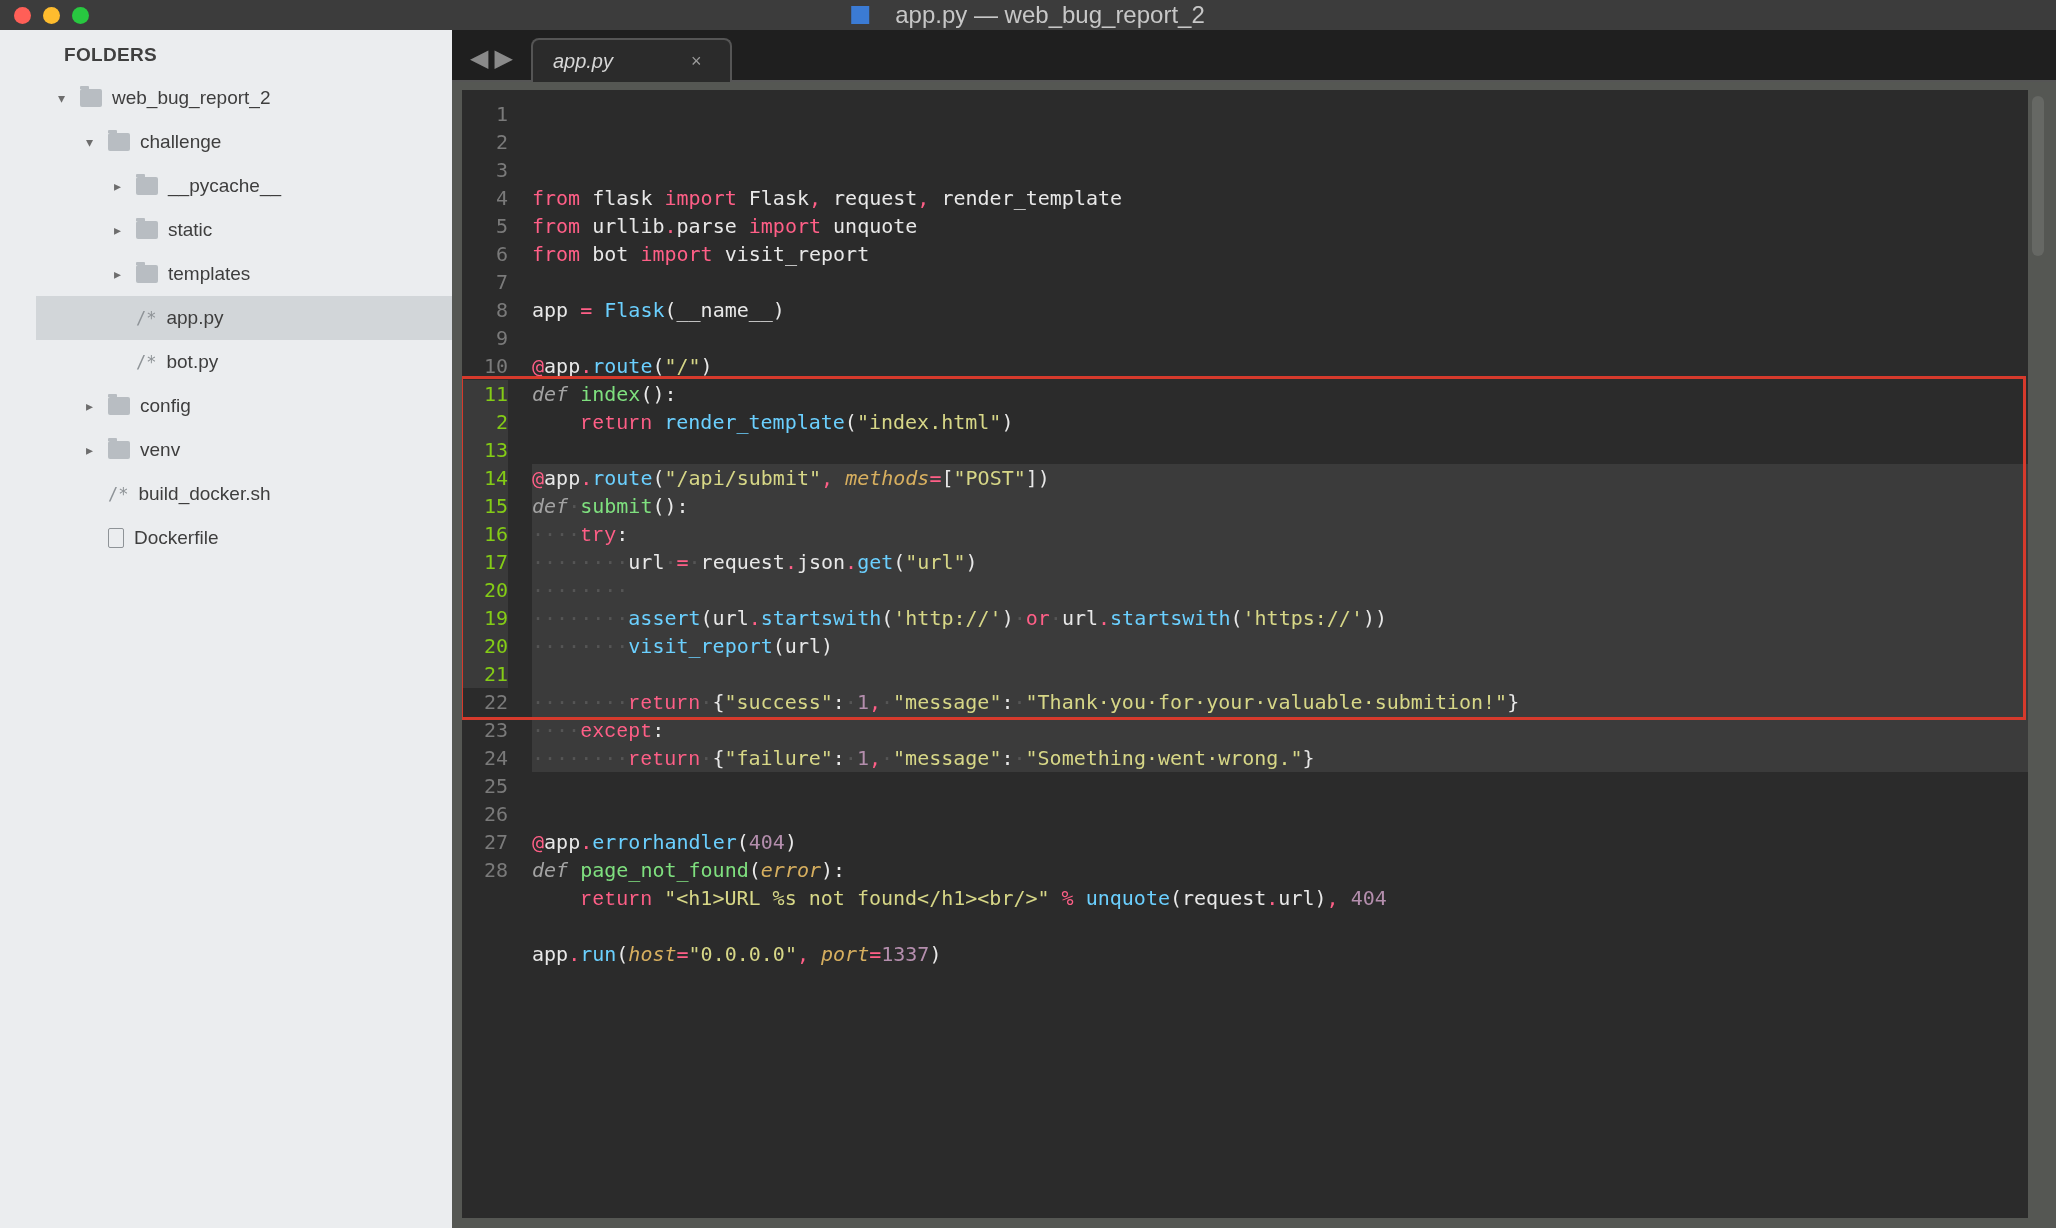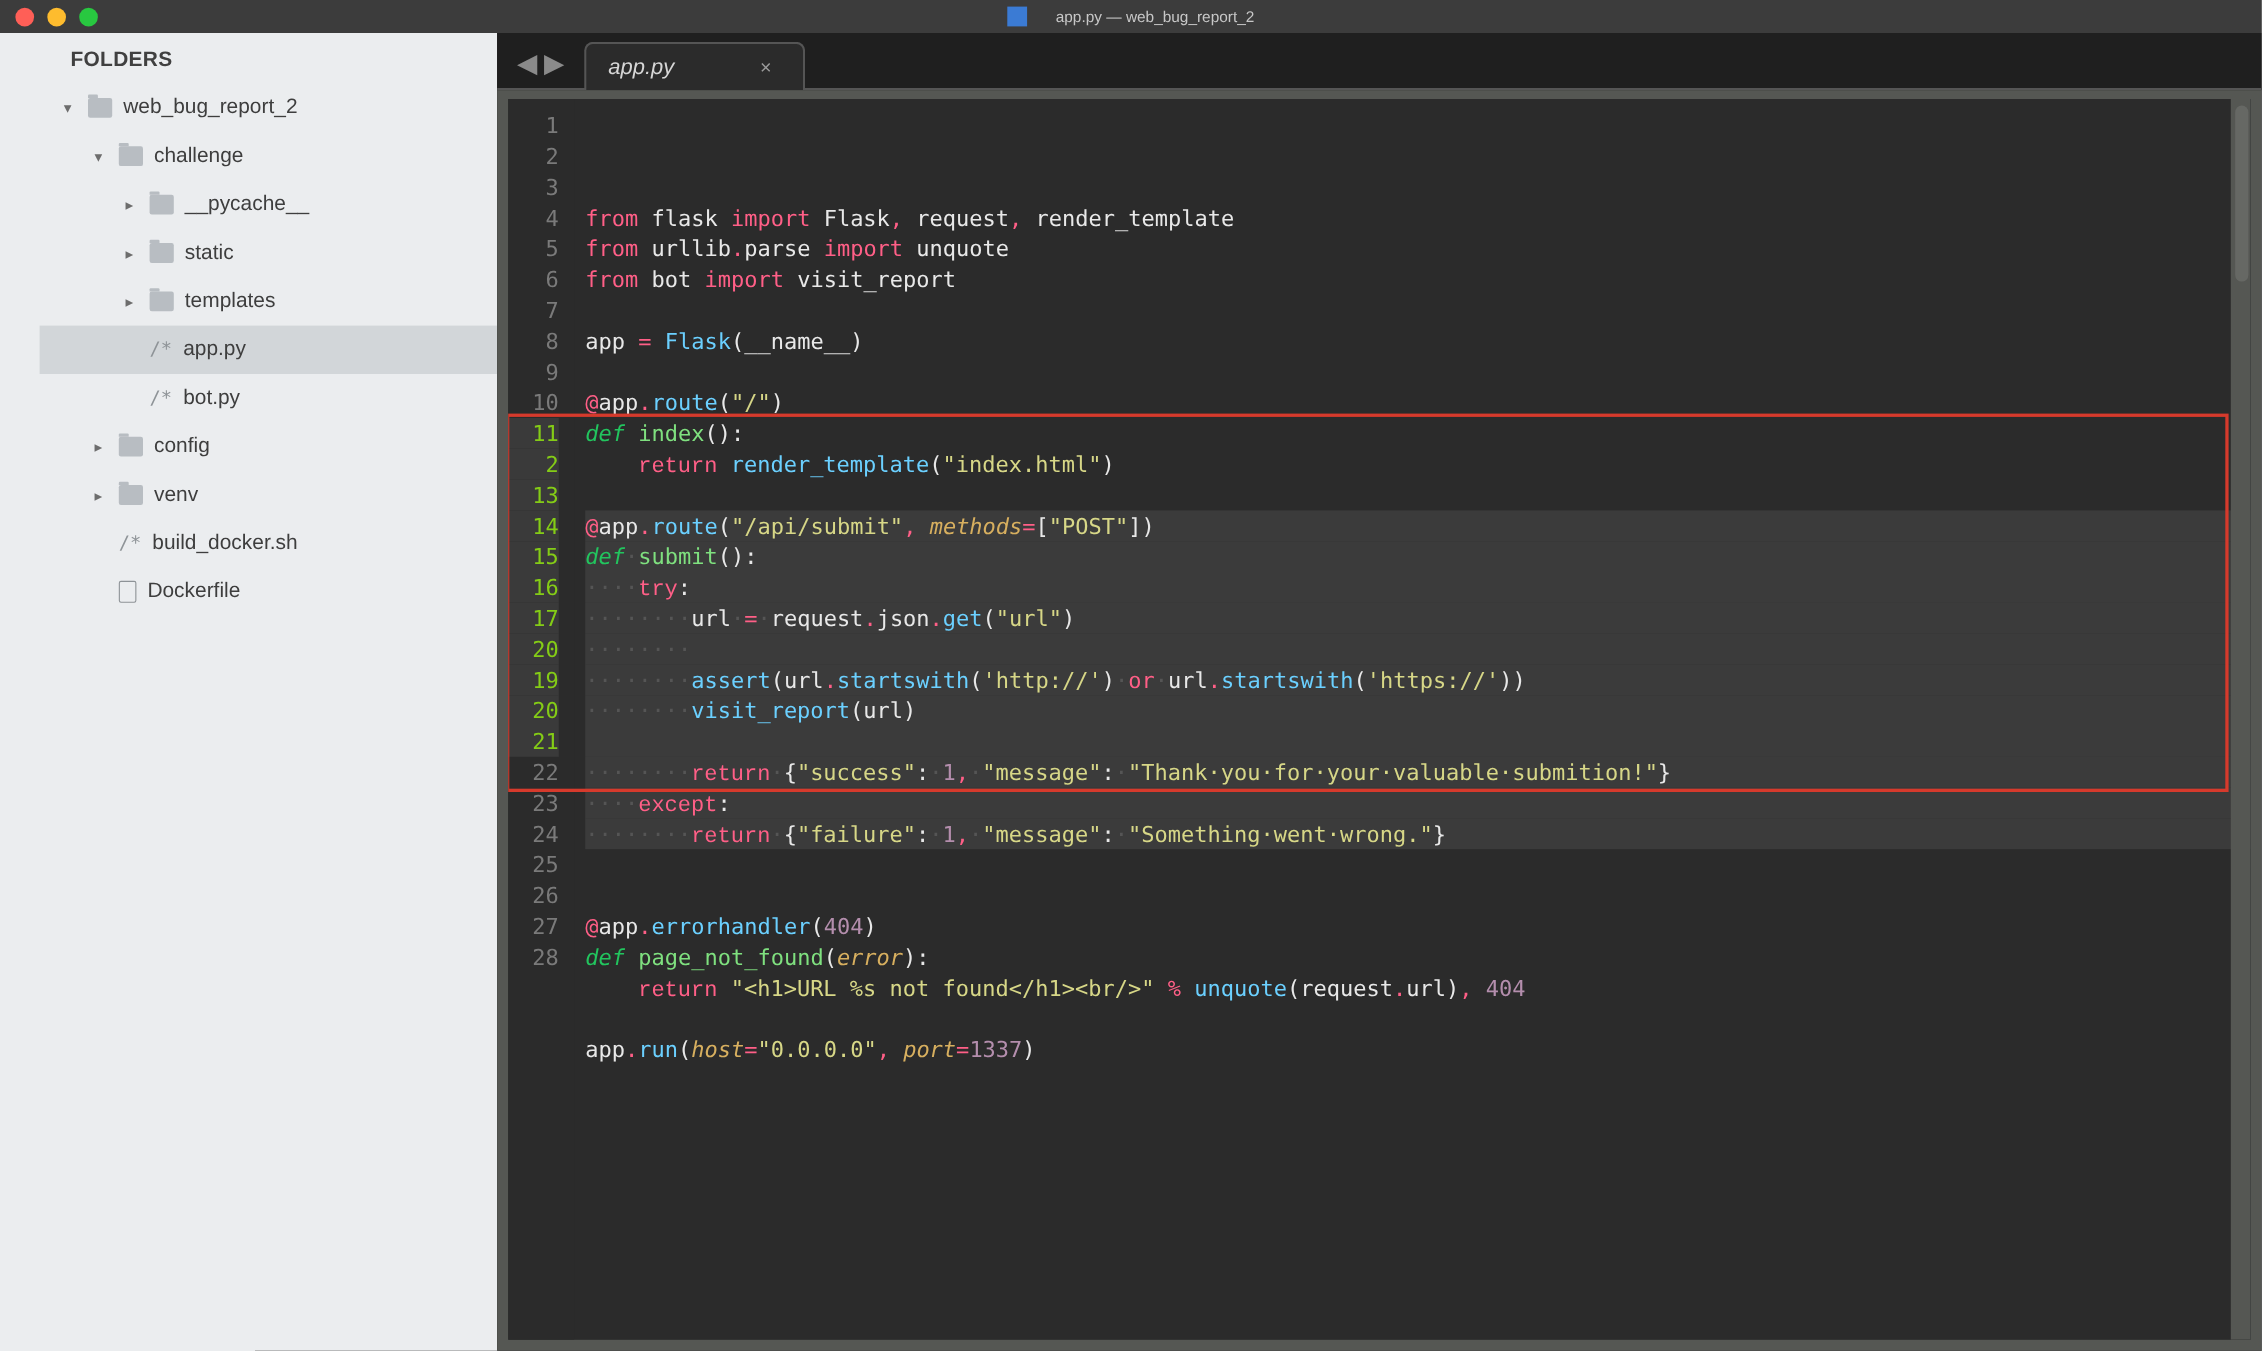--- a/index.html
+++ b/index.html
@@ -4,21 +4,21 @@
 <style>
   * { margin: 0; padding: 0; box-sizing: border-box; }
   html, body { width: 2056px; height: 1228px; overflow: hidden; font-family: -apple-system, "Helvetica Neue", Arial, sans-serif; }
   .window { width: 2056px; height: 1228px; display: flex; flex-direction: column; background: #2b2b2b; }
   .titlebar { height: 30px; background: #3c3c3c; display: flex; align-items: center; position: relative; }
   .traffic { display: flex; gap: 12px; margin-left: 14px; }
   .dot { width: 17px; height: 17px; border-radius: 50%; }
   .dot.red { background: #ff5f57; }
   .dot.yellow { background: #febc2e; }
   .dot.green { background: #28c840; }
-  .title-center { position: absolute; left: 50%; transform: translateX(-50%); display: flex; align-items: center; gap: 26px; color: #c7c7c7; font-size: 14px; font-weight: 400; }
+  .title-center { position: absolute; left: 50%; transform: translateX(-50%); display: flex; align-items: center; gap: 26px; color: #c7c7c7; font-size: 24px; font-weight: 400; }
   .title-icon { width: 18px; height: 18px; background: #3b7bd4; display:inline-block; }
   .body { flex: 1; display: flex; min-height: 0; }
   .sidebar { width: 452px; background: #ebedef; display: flex; flex-direction: column; padding-left: 36px; }
   .sidebar-header { font-weight: 700; font-size: 19px; color: #404040; padding: 14px 0 10px 28px; letter-spacing: 0.3px; }
   .tree { font-size: 19px; color: #3e3e3e; }
   .tree-row { display: flex; align-items: center; height: 44px; gap: 10px; padding-right: 10px; }
   .tree-row.selected { background: #d2d6d9; }
   .disclosure { width: 12px; display:inline-block; color:#6d6d6d; font-size:14px; }
   .folder-icon, .file-icon { width: 22px; height: 18px; display:inline-block; }
   .folder-icon { background:#b8bdc2; border-radius:2px; position:relative; }
@@ -34,21 +34,21 @@
   .editor-shell { flex:1; background:#555753; padding: 8px 10px 10px 10px; min-height:0;}
   .editor { background:#2b2b2b; height:100%; display:flex; position:relative; font-family: "Menlo","Consolas","DejaVu Sans Mono",monospace; font-size: 20px; line-height: 28px; overflow:hidden;}
   .gutter { width: 60px; text-align: right; color:#7a7a7a; padding: 10px 14px 0 0; user-select:none; background:#2b2b2b;}
   .gutter .ln { height:28px; }
   .gutter .ln.hl { background:#3a3a3a; color:#84cc16;}
   .code { flex:1; padding: 10px 0 0 10px; white-space: pre; color:#e8e8e8; position:relative;}
   .code .row { height:28px; display:block; }
   .code .row.hl { background: rgba(90,90,90,0.35); }
   .kw-import { color:#ff5f87; }
   .kw-control { color:#ff5f87;font-family:Liberation Mono, monospace; }
-  .kw-def { color:#22c55e; font-style: italic; }
+  .kw-def { color:#a3a3a3; font-style: italic; }
   .fn-name { color:#7fe07f; }
   .decor { color:#ff5f87; }
   .call { color:#6bd0ff;}
   .str { color:#d7d787;}
   .param { color:#d7af5f; font-style: italic;}
   .op { color:#ff5f87;}
   .num { color:#b48ead;}
   .ws-dot { color:#555; }
   .overlay-red { position:absolute; border: 3px solid #d63a2c; pointer-events:none; }
   .tail { position:absolute; right:0; top:0; bottom:0; width:18px; background:#555753;}

